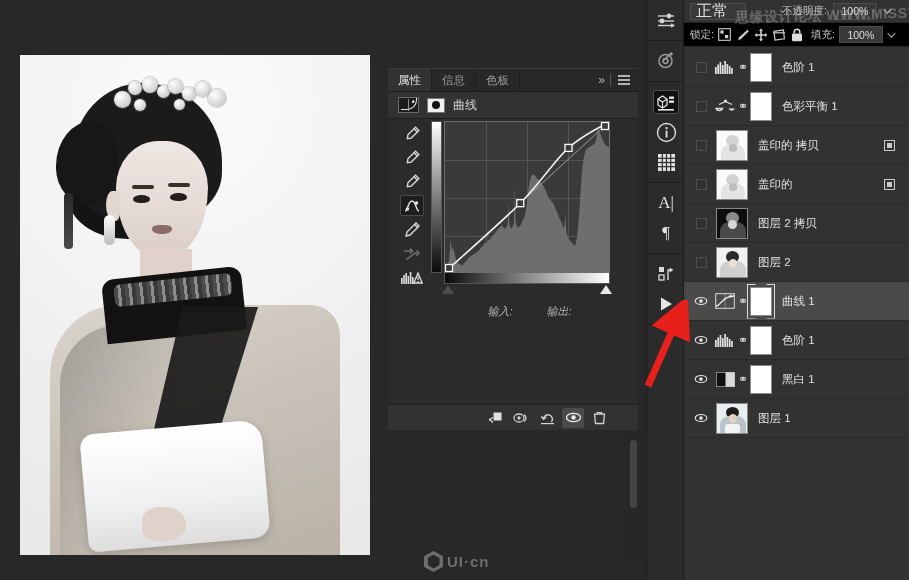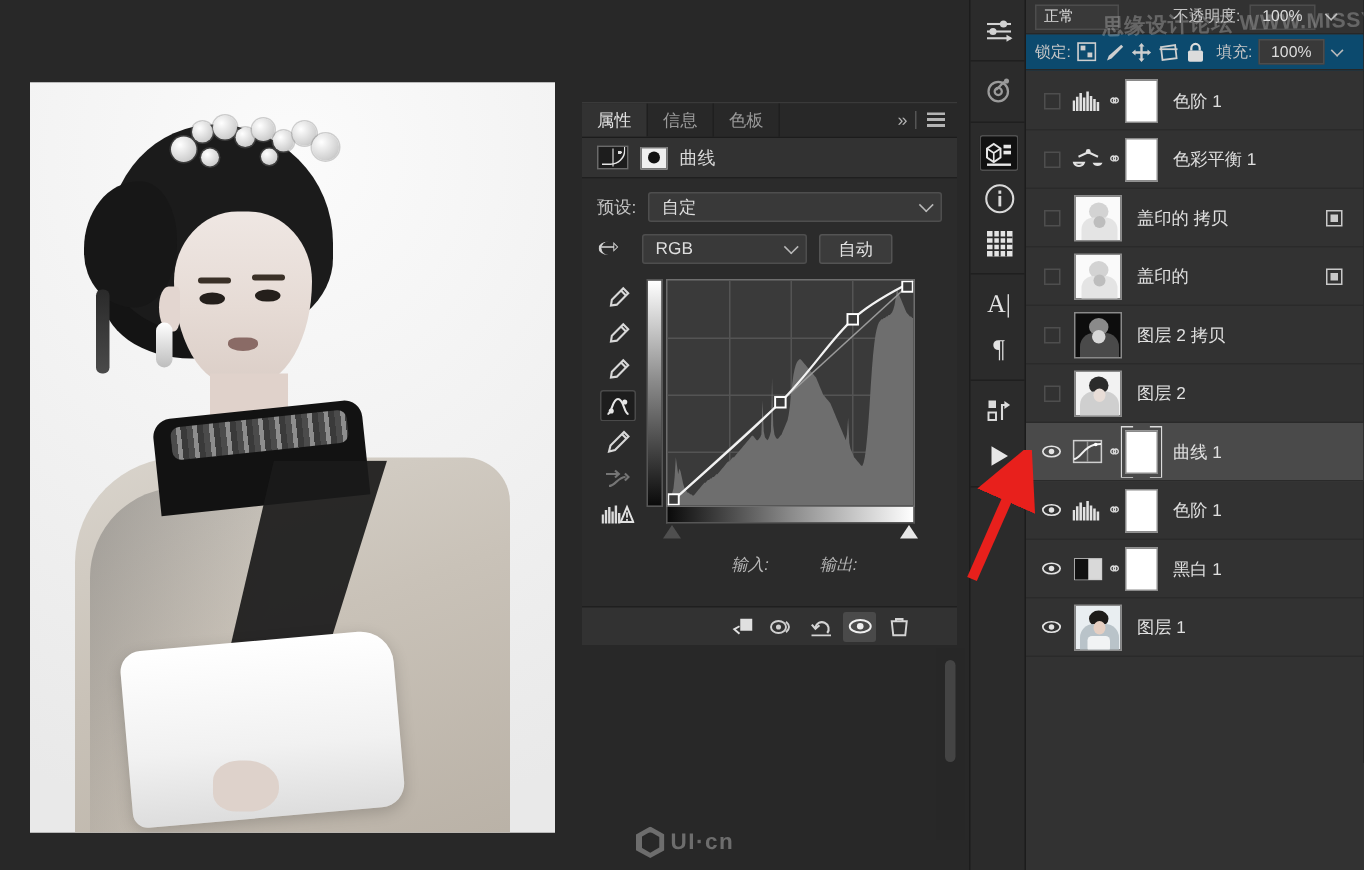--- a/index.html
+++ b/index.html
@@ -246,32 +246,32 @@
   
   .layers{
     position:absolute; left:684px; top:0; width:225px; height:580px; background:#323232;
   }
   .lp-row1{
     height:23px; display:flex; align-items:center; gap:6px; padding:0 6px;
     border-bottom:1px solid #272727;
   }
   .blend{
     width:56px; height:17px; background:#393939; border:1px solid #4d4d4d;
-    font-size:10px; color:#dcdcdc; display:flex; align-items:center; padding-left:5px;
+    font-size:16px; color:#dcdcdc; display:flex; align-items:center; padding-left:5px;
   }
   .op-label{ font-size:10.5px; color:#c6c6c6; margin-left:30px; }
   .op-val{
     width:44px; height:17px; background:#393939; border:1px solid #4d4d4d;
     font-size:10.5px; color:#dcdcdc; display:flex; align-items:center; justify-content:center;
   }
   .mini-chev{ width:6px; height:6px; border-right:1.3px solid #bbb; border-bottom:1.3px solid #bbb;
               transform:rotate(45deg) translateY(-2px); }
   .lp-row2{
     height:24px; display:flex; align-items:center; gap:4px; padding:0 6px;
-    border-bottom:1px solid #272727; background:#0c4a6e;
+    border-bottom:1px solid #272727; background:#000000;
   }
   .lk-label{ font-size:10.5px; color:#c6c6c6; }
   .lk-icon{ width:14px; height:14px; display:flex; align-items:center; justify-content:center; color:#cfcfcf;}
 
   .layer-list{ position:absolute; top:48px; left:0; right:0; bottom:0; background:#323232; }
   .layer{
     height:39px; display:flex; align-items:center; border-bottom:1px solid #2a2a2a;
     padding-left:4px; position:relative;
   }
   .layer.sel{ background:#4a4a4a; }
@@ -388,38 +388,20 @@
     </div>
 
     <div class="props-head">
       <span class="adj-icon"></span>
       <span class="mask-thumb">
           <i></i>
         </span>
       <span class="props-head-label">曲线</span>
     </div>
 
-    <div class="props-body">
-      <div class="row">
-        <span class="lbl">预设:</span>
-        <span class="select">
-          <span>自定</span>
-          <span class="chev"></span>
-        </span>
-      </div>
-
-      <div class="row">
-        <span class="chan-icon"></span>
-        <span class="select" style="flex:0 0 110px;">
-          <span>RGB</span>
-          <span class="chev"></span>
-        </span>
-        <span class="btn-auto">自动</span>
-      </div>
-    </div>
 
     <div class="graph-wrap">
       <div class="tool-col">
         <span class="tool">
           <svg width="17" height="17" viewBox="0 0 17 17">
               <g fill="none" stroke="#d8d8d8" stroke-width="1.4">
             <path d="M11.5 2.2l3.3 3.3-7.6 7.6-3.9.6.6-3.9z"></path>
                 <path d="M10 3.7l3.3 3.3"></path>
               </g>
             </svg>

